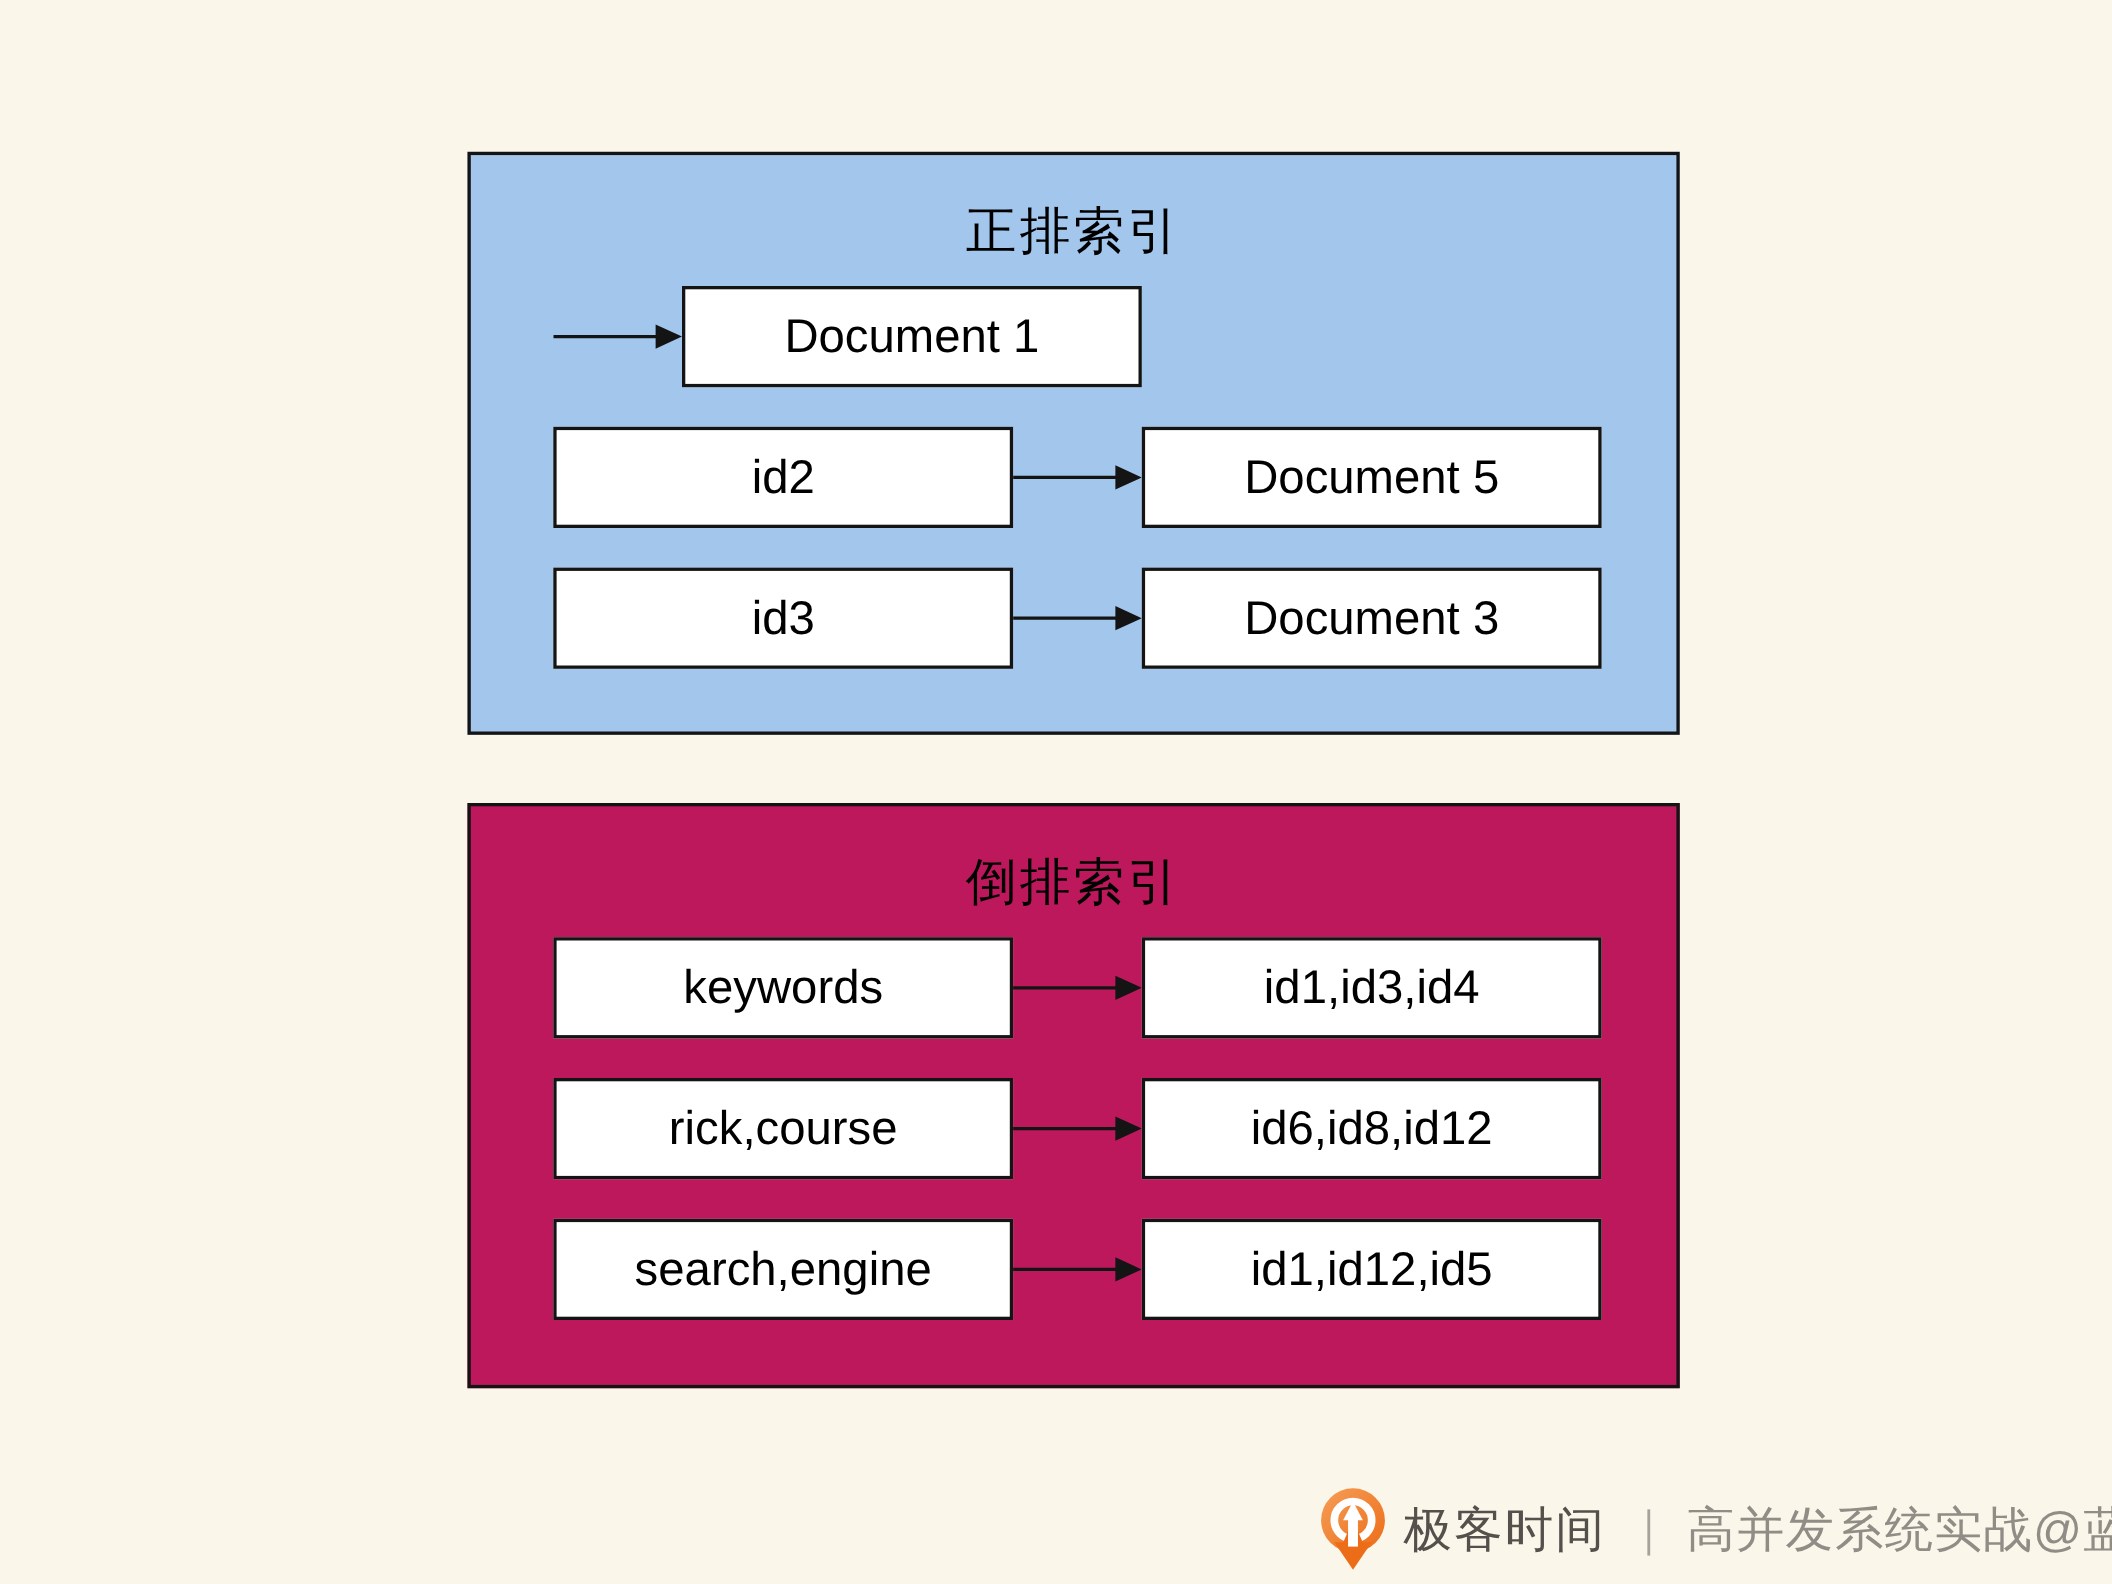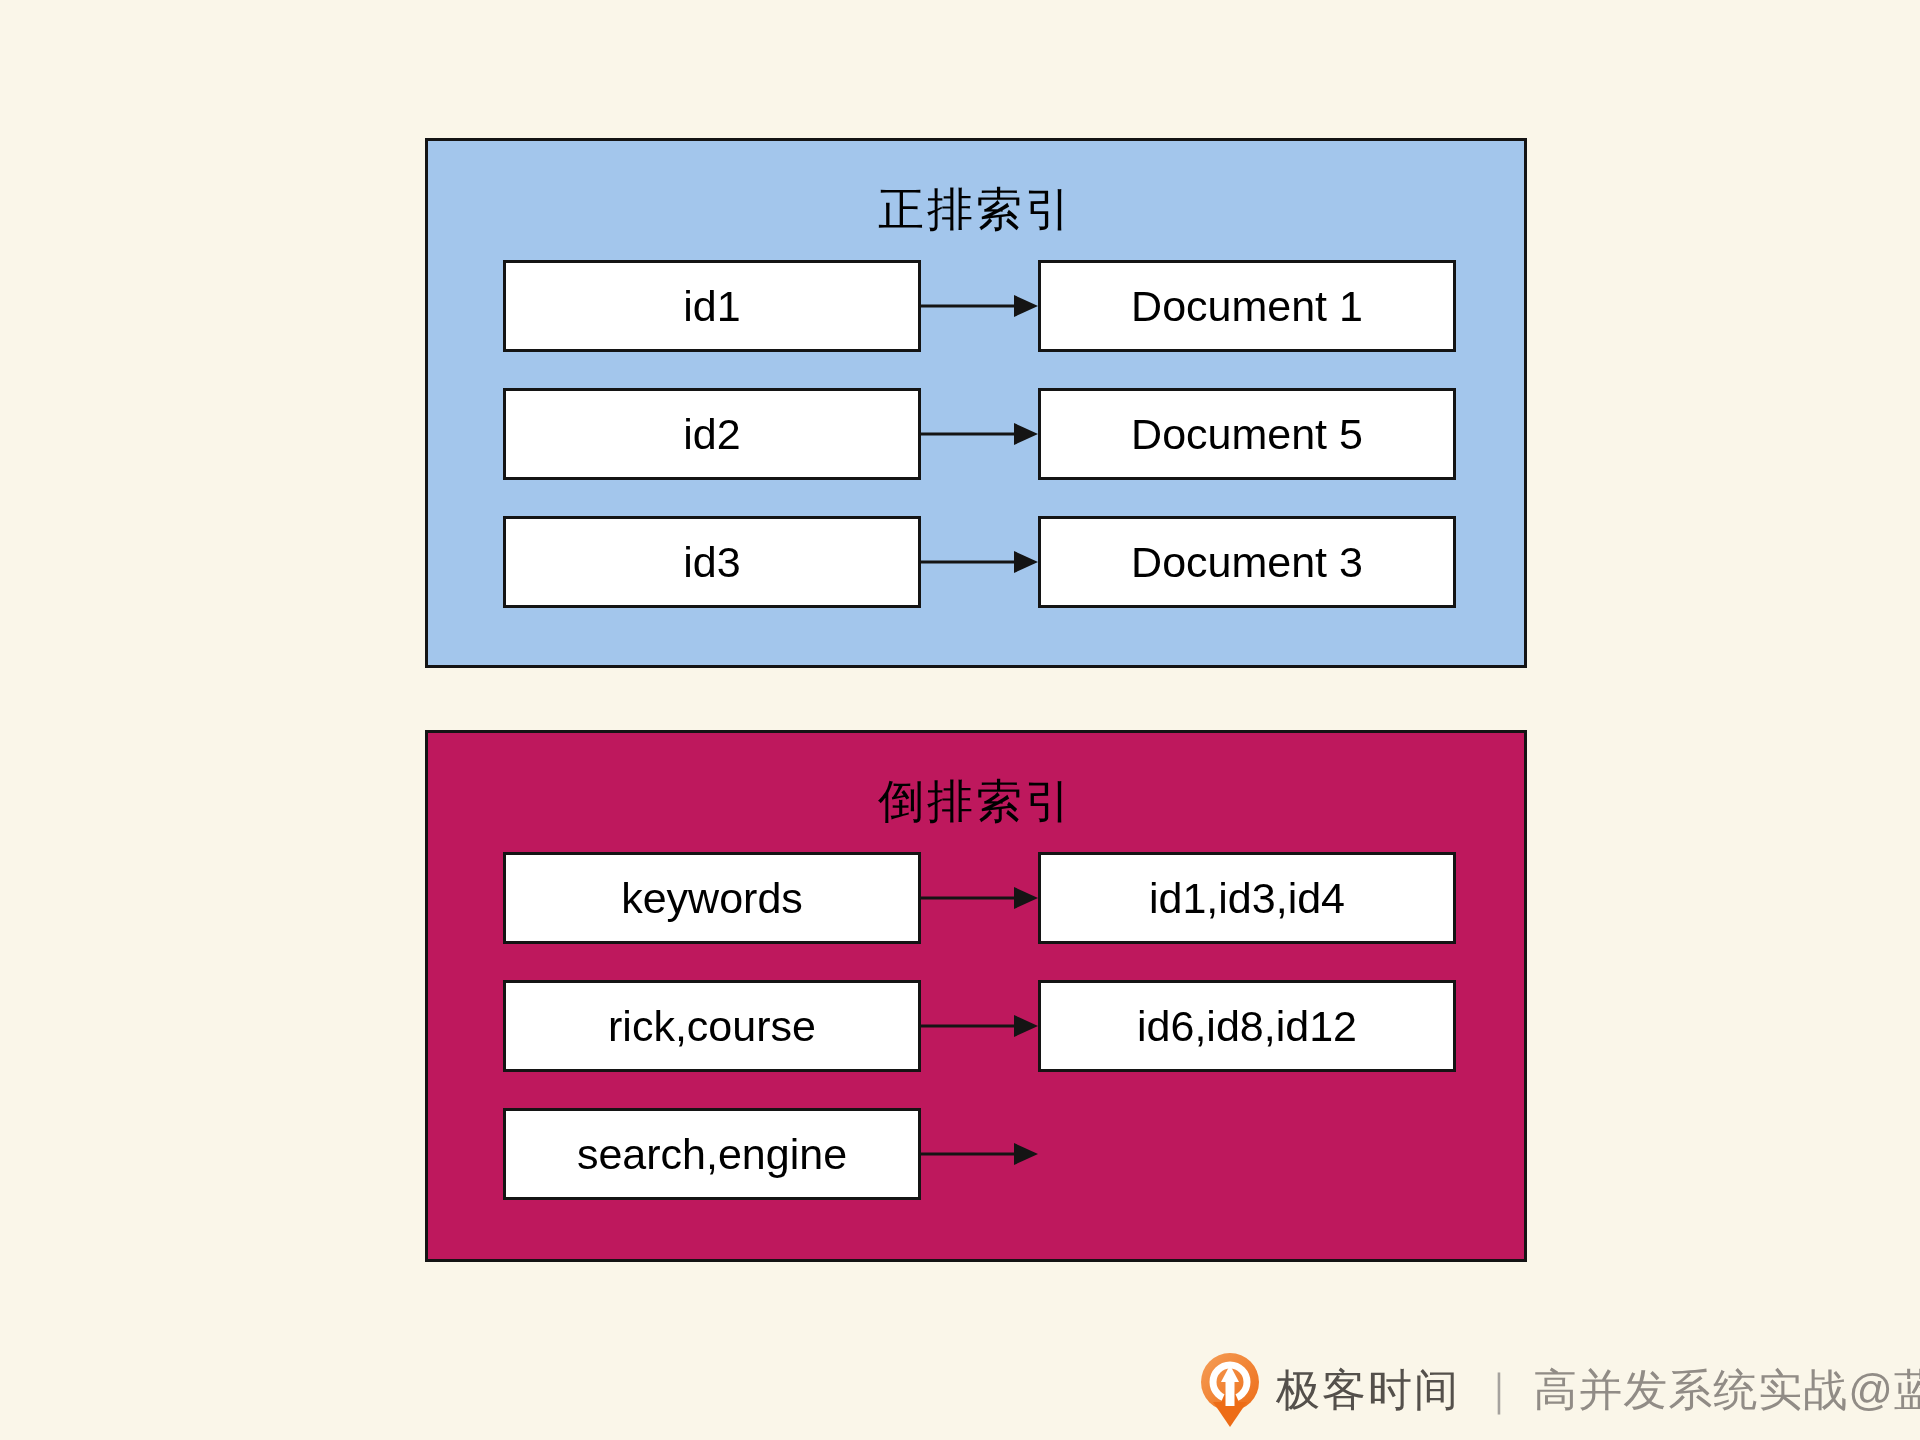--- a/index.html
+++ b/index.html
@@ -93,21 +93,20 @@
 </style>
 </head>
 <body>
 
 <div class="canvas" style="background-color: rgb(250, 246, 233);">
 
   <section class="panel panel-forward" style="background-color: rgb(163, 198, 236);">
     <h2 class="panel-title">正排索引</h2>
 
     <div class="row row-1">
-      <div class="node-box">id1</div>
       <svg class="arrow" viewBox="0 0 117 92">
         <line x1="0" y1="46" x2="95" y2="46" stroke="#141414" stroke-width="3"></line>
         <polygon points="93,35 117,46 93,57" fill="#141414"></polygon>
       </svg>
       <div class="node-box">Document 1</div>
     </div>
 
     <div class="row row-2">
       <div class="node-box">id2</div>
       <svg class="arrow" viewBox="0 0 117 92">
@@ -147,20 +146,21 @@
       </svg>
       <div class="node-box">id6,id8,id12</div>
     </div>
 
     <div class="row row-3">
       <div class="node-box">search,engine</div>
       <svg class="arrow" viewBox="0 0 117 92">
         <line x1="0" y1="46" x2="95" y2="46" stroke="#141414" stroke-width="3"></line>
         <polygon points="93,35 117,46 93,57" fill="#141414"></polygon>
       </svg>
+      <div class="node-box">id1,id12,id5</div>
     </div>
   </section>
 
   <footer class="watermark">
     <svg class="logo" width="64" height="78" viewBox="0 0 64 78">
       <defs>
         <linearGradient id="lg" x1="0" y1="0" x2="1" y2="1">
           <stop offset="0" stop-color="#F59E57"></stop>
           <stop offset="1" stop-color="#ED6C17"></stop>
         </linearGradient>

